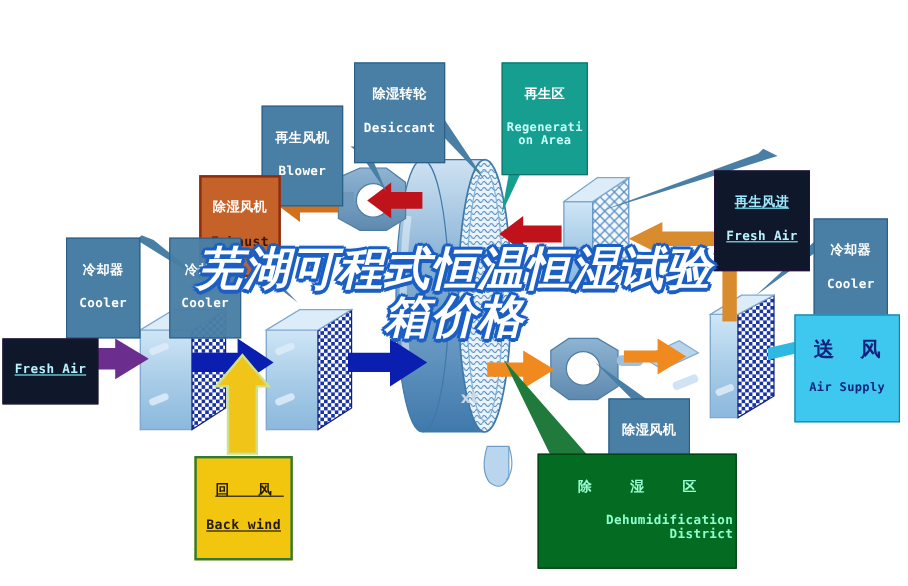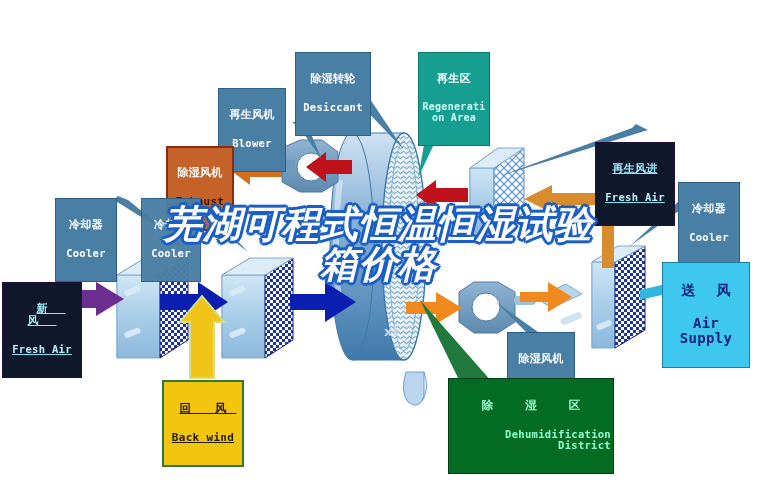--- a/index.html
+++ b/index.html
@@ -38,22 +38,22 @@
   .lbl-yellow .cn{font-size:11.5px;letter-spacing:10px;text-indent:10px;}
   .lbl-yellow .en{font-size:11px;}
 
   
   .lbl-green{background:#046b22;border:1px solid #023d13;color:#7dffc4;}
   .lbl-green .cn{font-size:11.5px;color:#9dffd2;letter-spacing:14px;text-indent:14px;}
   .lbl-green .en{font-size:10.5px;color:#8effcc;text-align:right;}
 
   
   .lbl-cyan{background:#3ec8ef;border:1px solid #1c7fa0;color:#10247a;}
-  .lbl-cyan .cn{font-size:14px;color:#13227c;letter-spacing:8px;text-indent:8px;}
-  .lbl-cyan .en{font-size:14px;color:#13227c;}
+  .lbl-cyan .cn{font-size:17px;color:#13227c;letter-spacing:8px;text-indent:8px;}
+  .lbl-cyan .en{font-size:10px;color:#13227c;}
 
   
   .sp2 .cn{letter-spacing:18px;text-indent:18px;}
 
   
   #wm{position:absolute;left:0;top:205px;width:757px;text-align:center;
       font-family:"DejaVu Sans","Liberation Sans",sans-serif;font-weight:700;
       font-size:38px;line-height:1.04;font-style:italic;color:#ffffff;
       text-shadow:
         -2px -2px 0 #1b5fc4, 2px -2px 0 #1b5fc4, -2px 2px 0 #1b5fc4, 2px 2px 0 #1b5fc4,
@@ -278,21 +278,20 @@
     <span class="cn">冷却器</span>
     <span class="en">Cooler</span>
   </div>
 
   <div class="lbl lbl-steel" style="left:141px;top:198px;width:60px;padding:3px 2px 4px;opacity:.97;">
     <span class="cn">冷却器</span>
     <span class="en">Cooler</span>
   </div>
 
   <div class="lbl lbl-purple sp2" style="left:2px;top:282px;width:80px;padding:3px 2px 4px;">
-    <span class="cn">新    风</span>
     <span class="en">Fresh Air</span>
   </div>
 
   <div class="lbl lbl-yellow" style="left:162px;top:380px;width:82px;padding:3px 2px 4px;">
     <span class="cn">回    风</span>
     <span class="en">Back wind</span>
   </div>
 
   <div class="lbl lbl-steel" style="left:507px;top:332px;width:68px;padding:3px 2px 4px;">
     <span class="cn">除湿风机</span>

